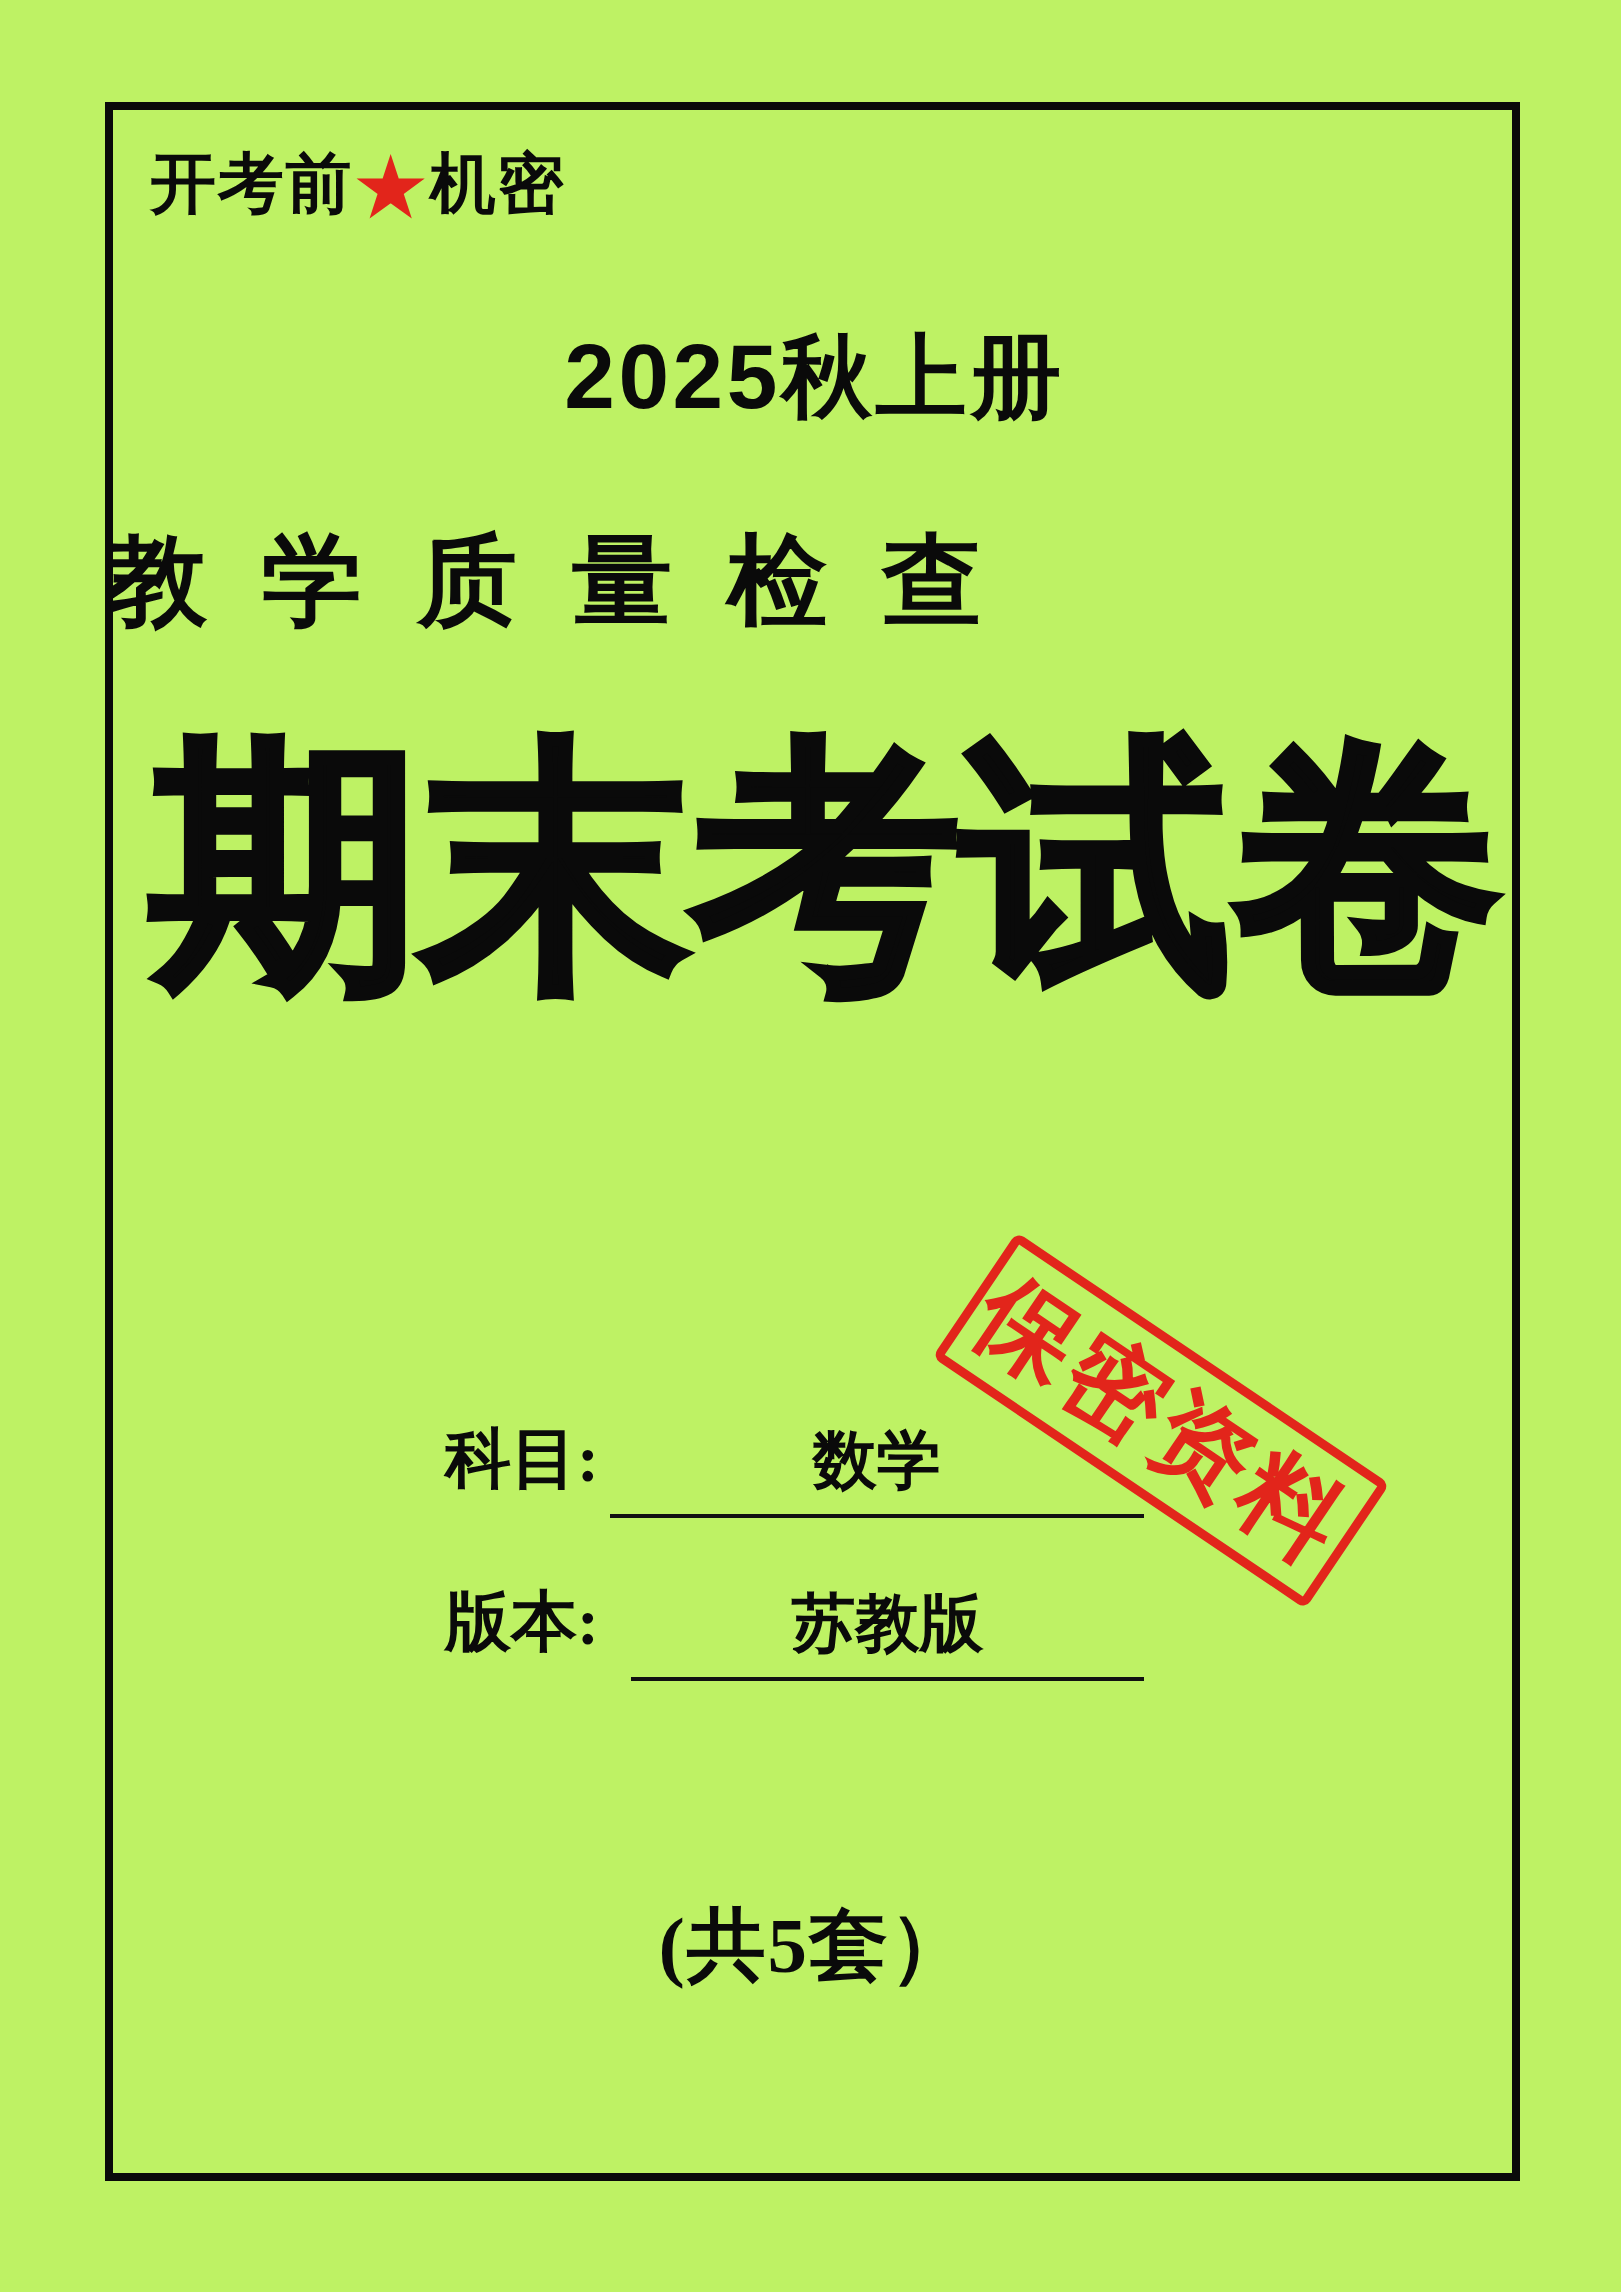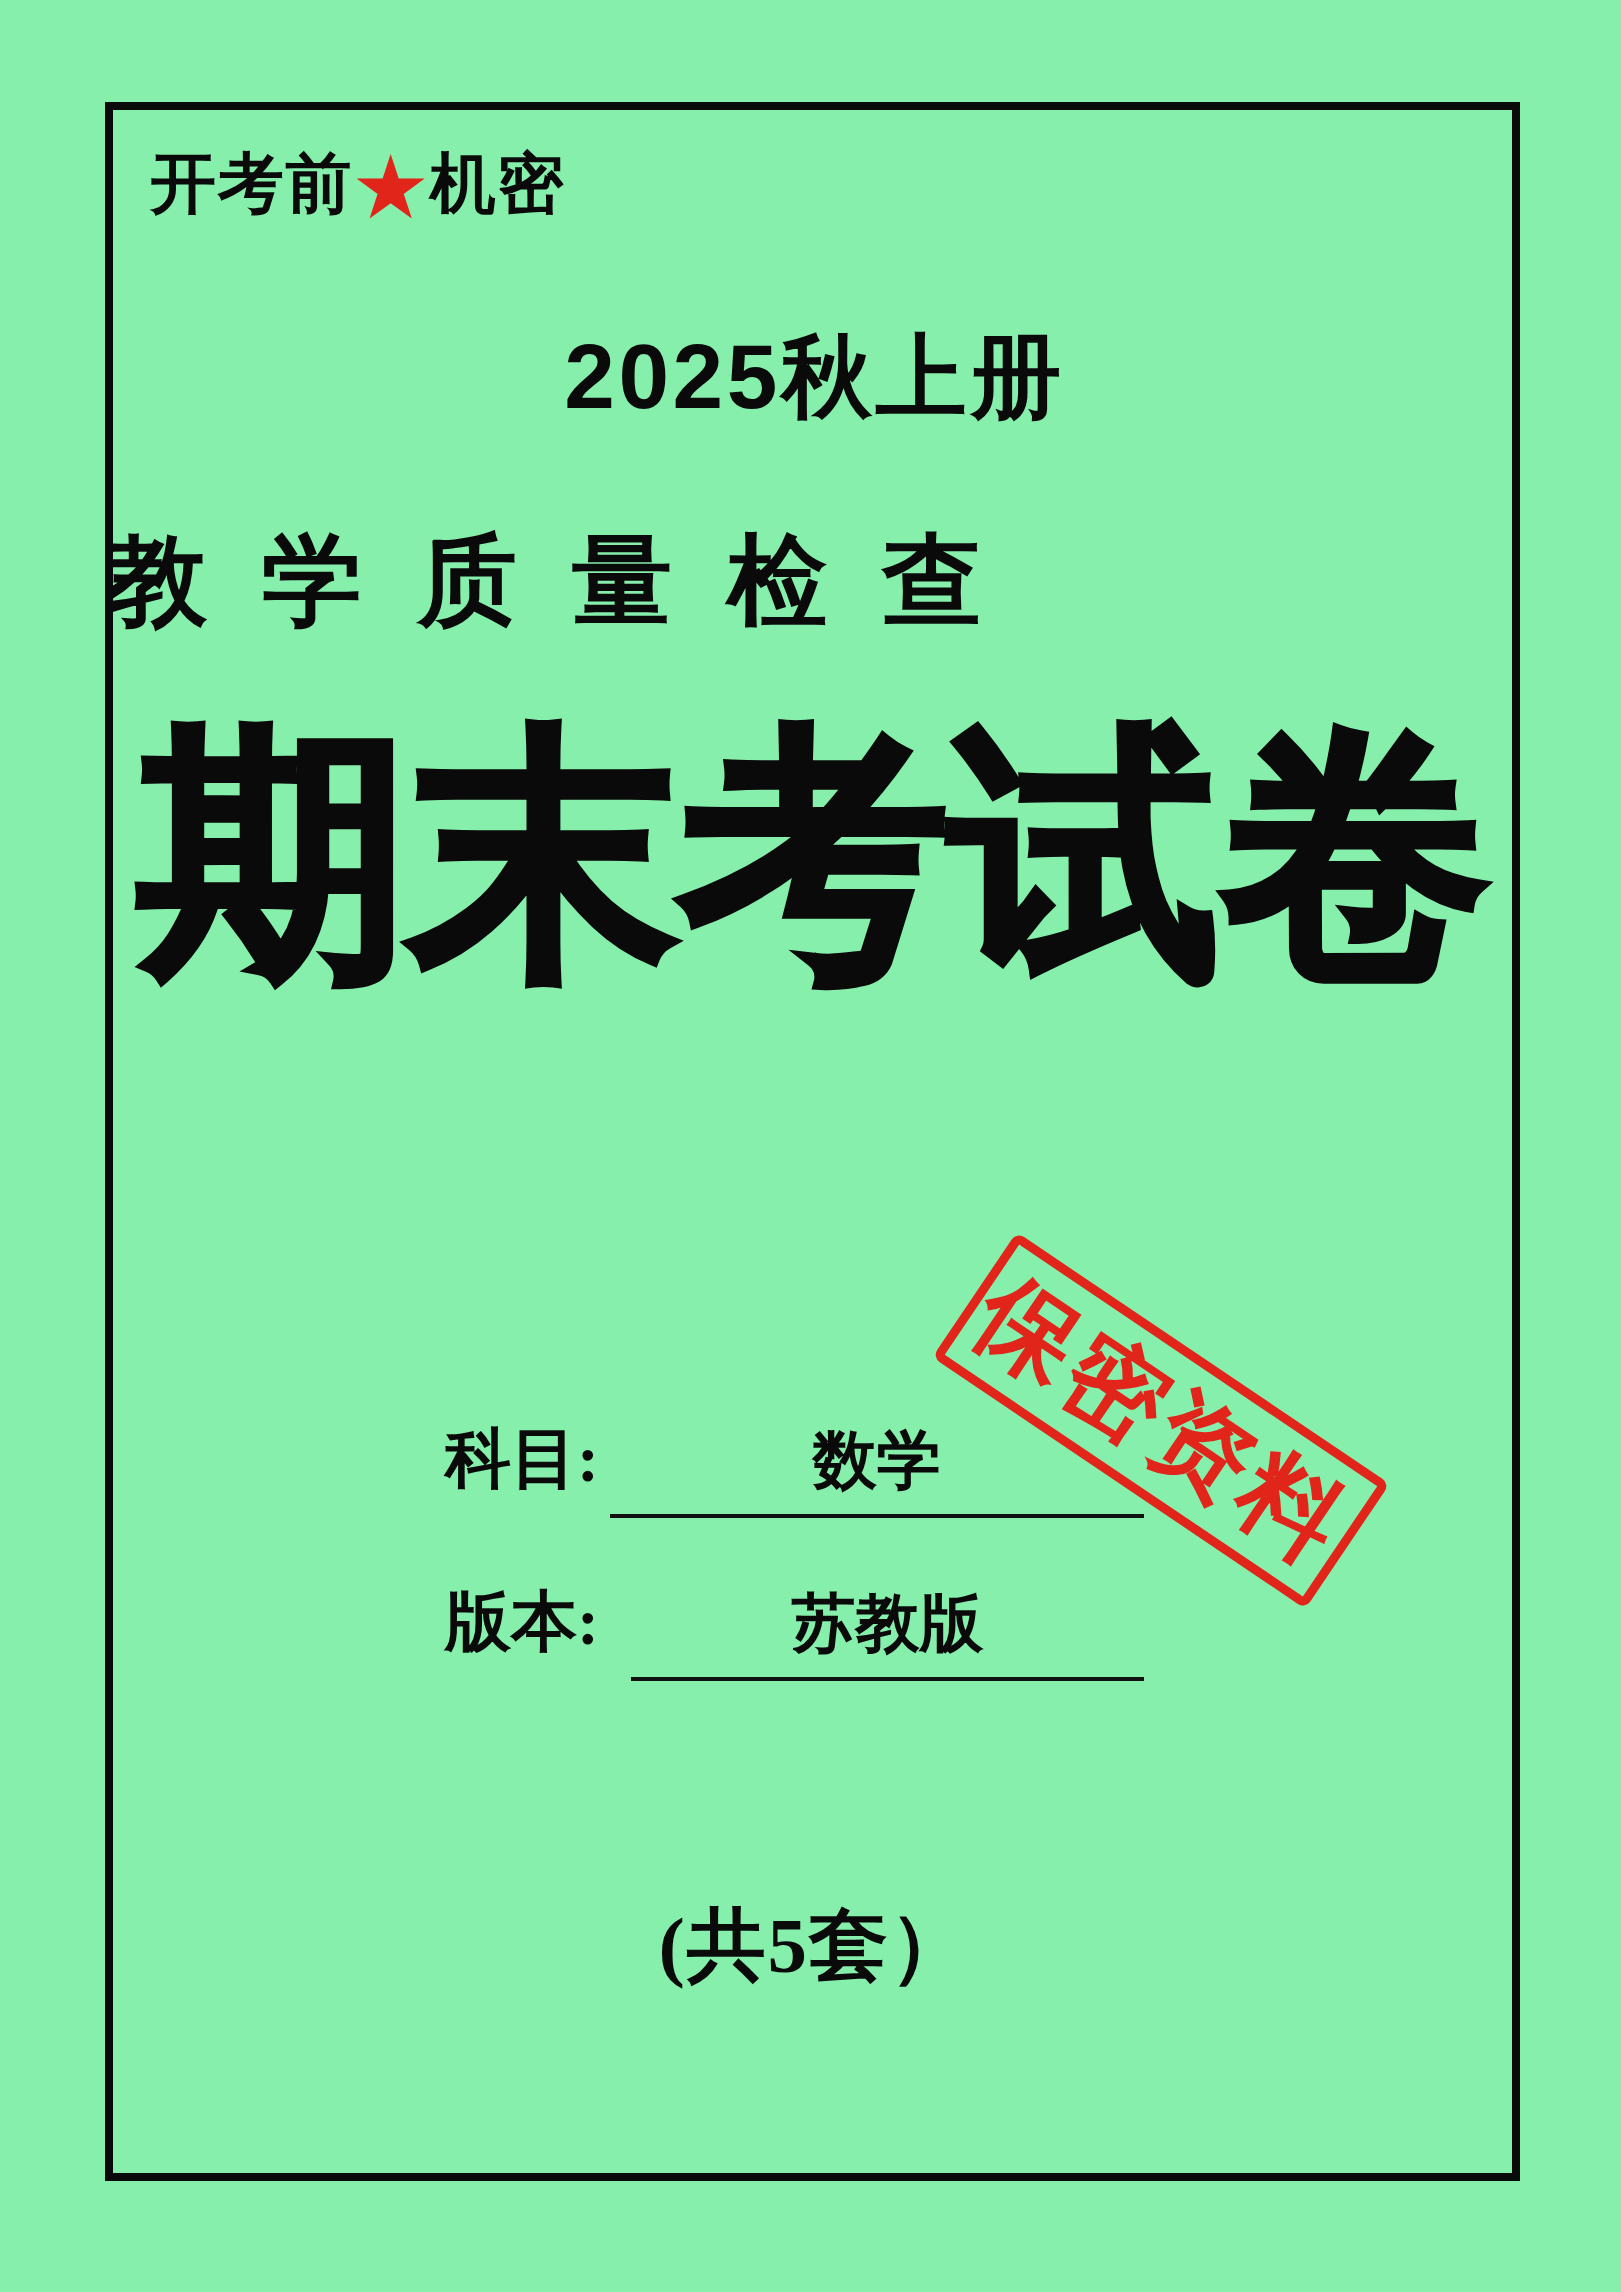--- a/index.html
+++ b/index.html
@@ -1,20 +1,20 @@
 <!DOCTYPE html>
 <html style="font-size:14.3px"><head>
 <meta charset="utf-8">
 <style>
   html, body { margin: 0; padding: 0; background: #ffffff; }
   .page {
     position: relative;
     width: 1621px;
     height: 2293px;
-    background: #86efac;
+    background: #bef264;
     overflow: hidden;
     font-family: "Liberation Serif", "DejaVu Serif", serif;
     color: #0a0a0a;
   }
   .frame {
     position: absolute;
     left: 105px; top: 102px;
     width: 1399px; height: 2063px;
     border: 8px solid #0a0a0a;
   }
@@ -44,21 +44,21 @@
   .subtitle {
     position: absolute;
     left: 107px; top: 523px; width: 1415px;
     font-size: 100px; font-weight: bold;
     line-height: 118px; letter-spacing: 15px;
     white-space: nowrap;
   }
   .main-title {
     position: absolute;
     left: 103px; top: 713px; width: 1424px;
-    margin: 0;
+    margin: 12px;
     text-align: center;
     font-size: 269px; font-weight: 900;
     line-height: 288px; letter-spacing: 1.8px;
     -webkit-text-stroke: 6.3px #0a0a0a;
     white-space: nowrap;
   }
   .field-row {
     position: absolute;
     left: 445px;
     width: 699px; height: 101px;

